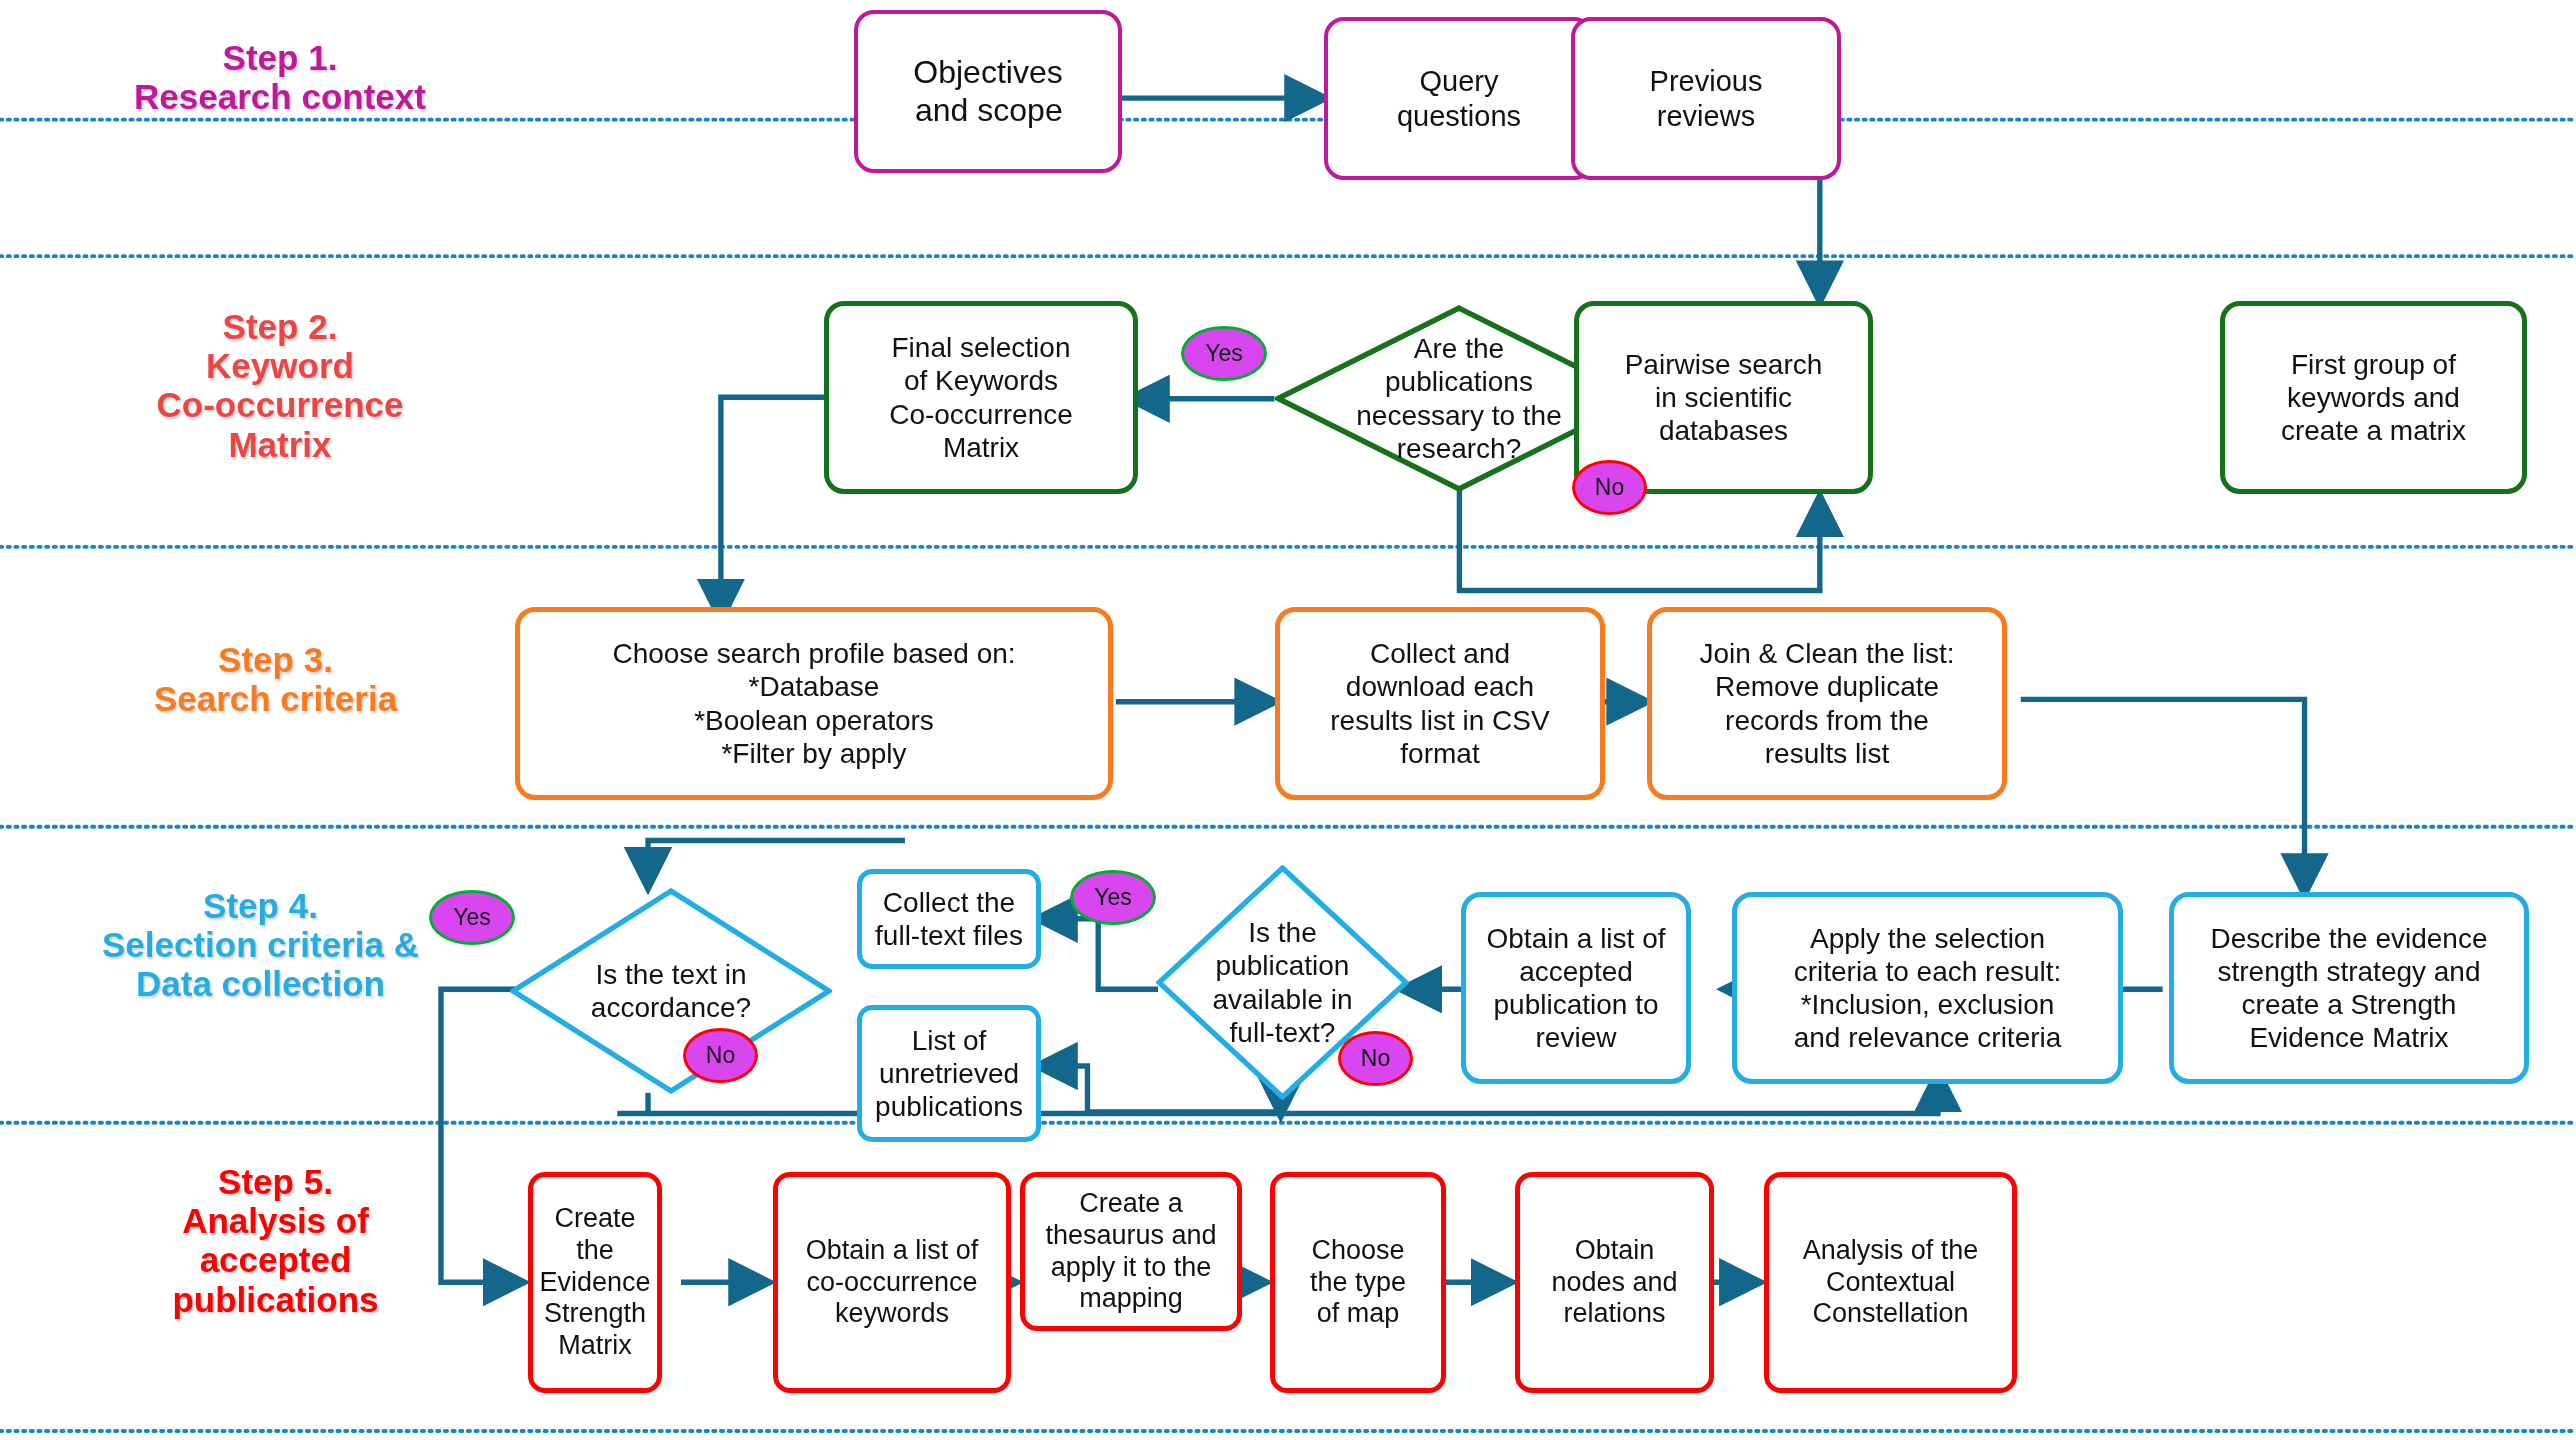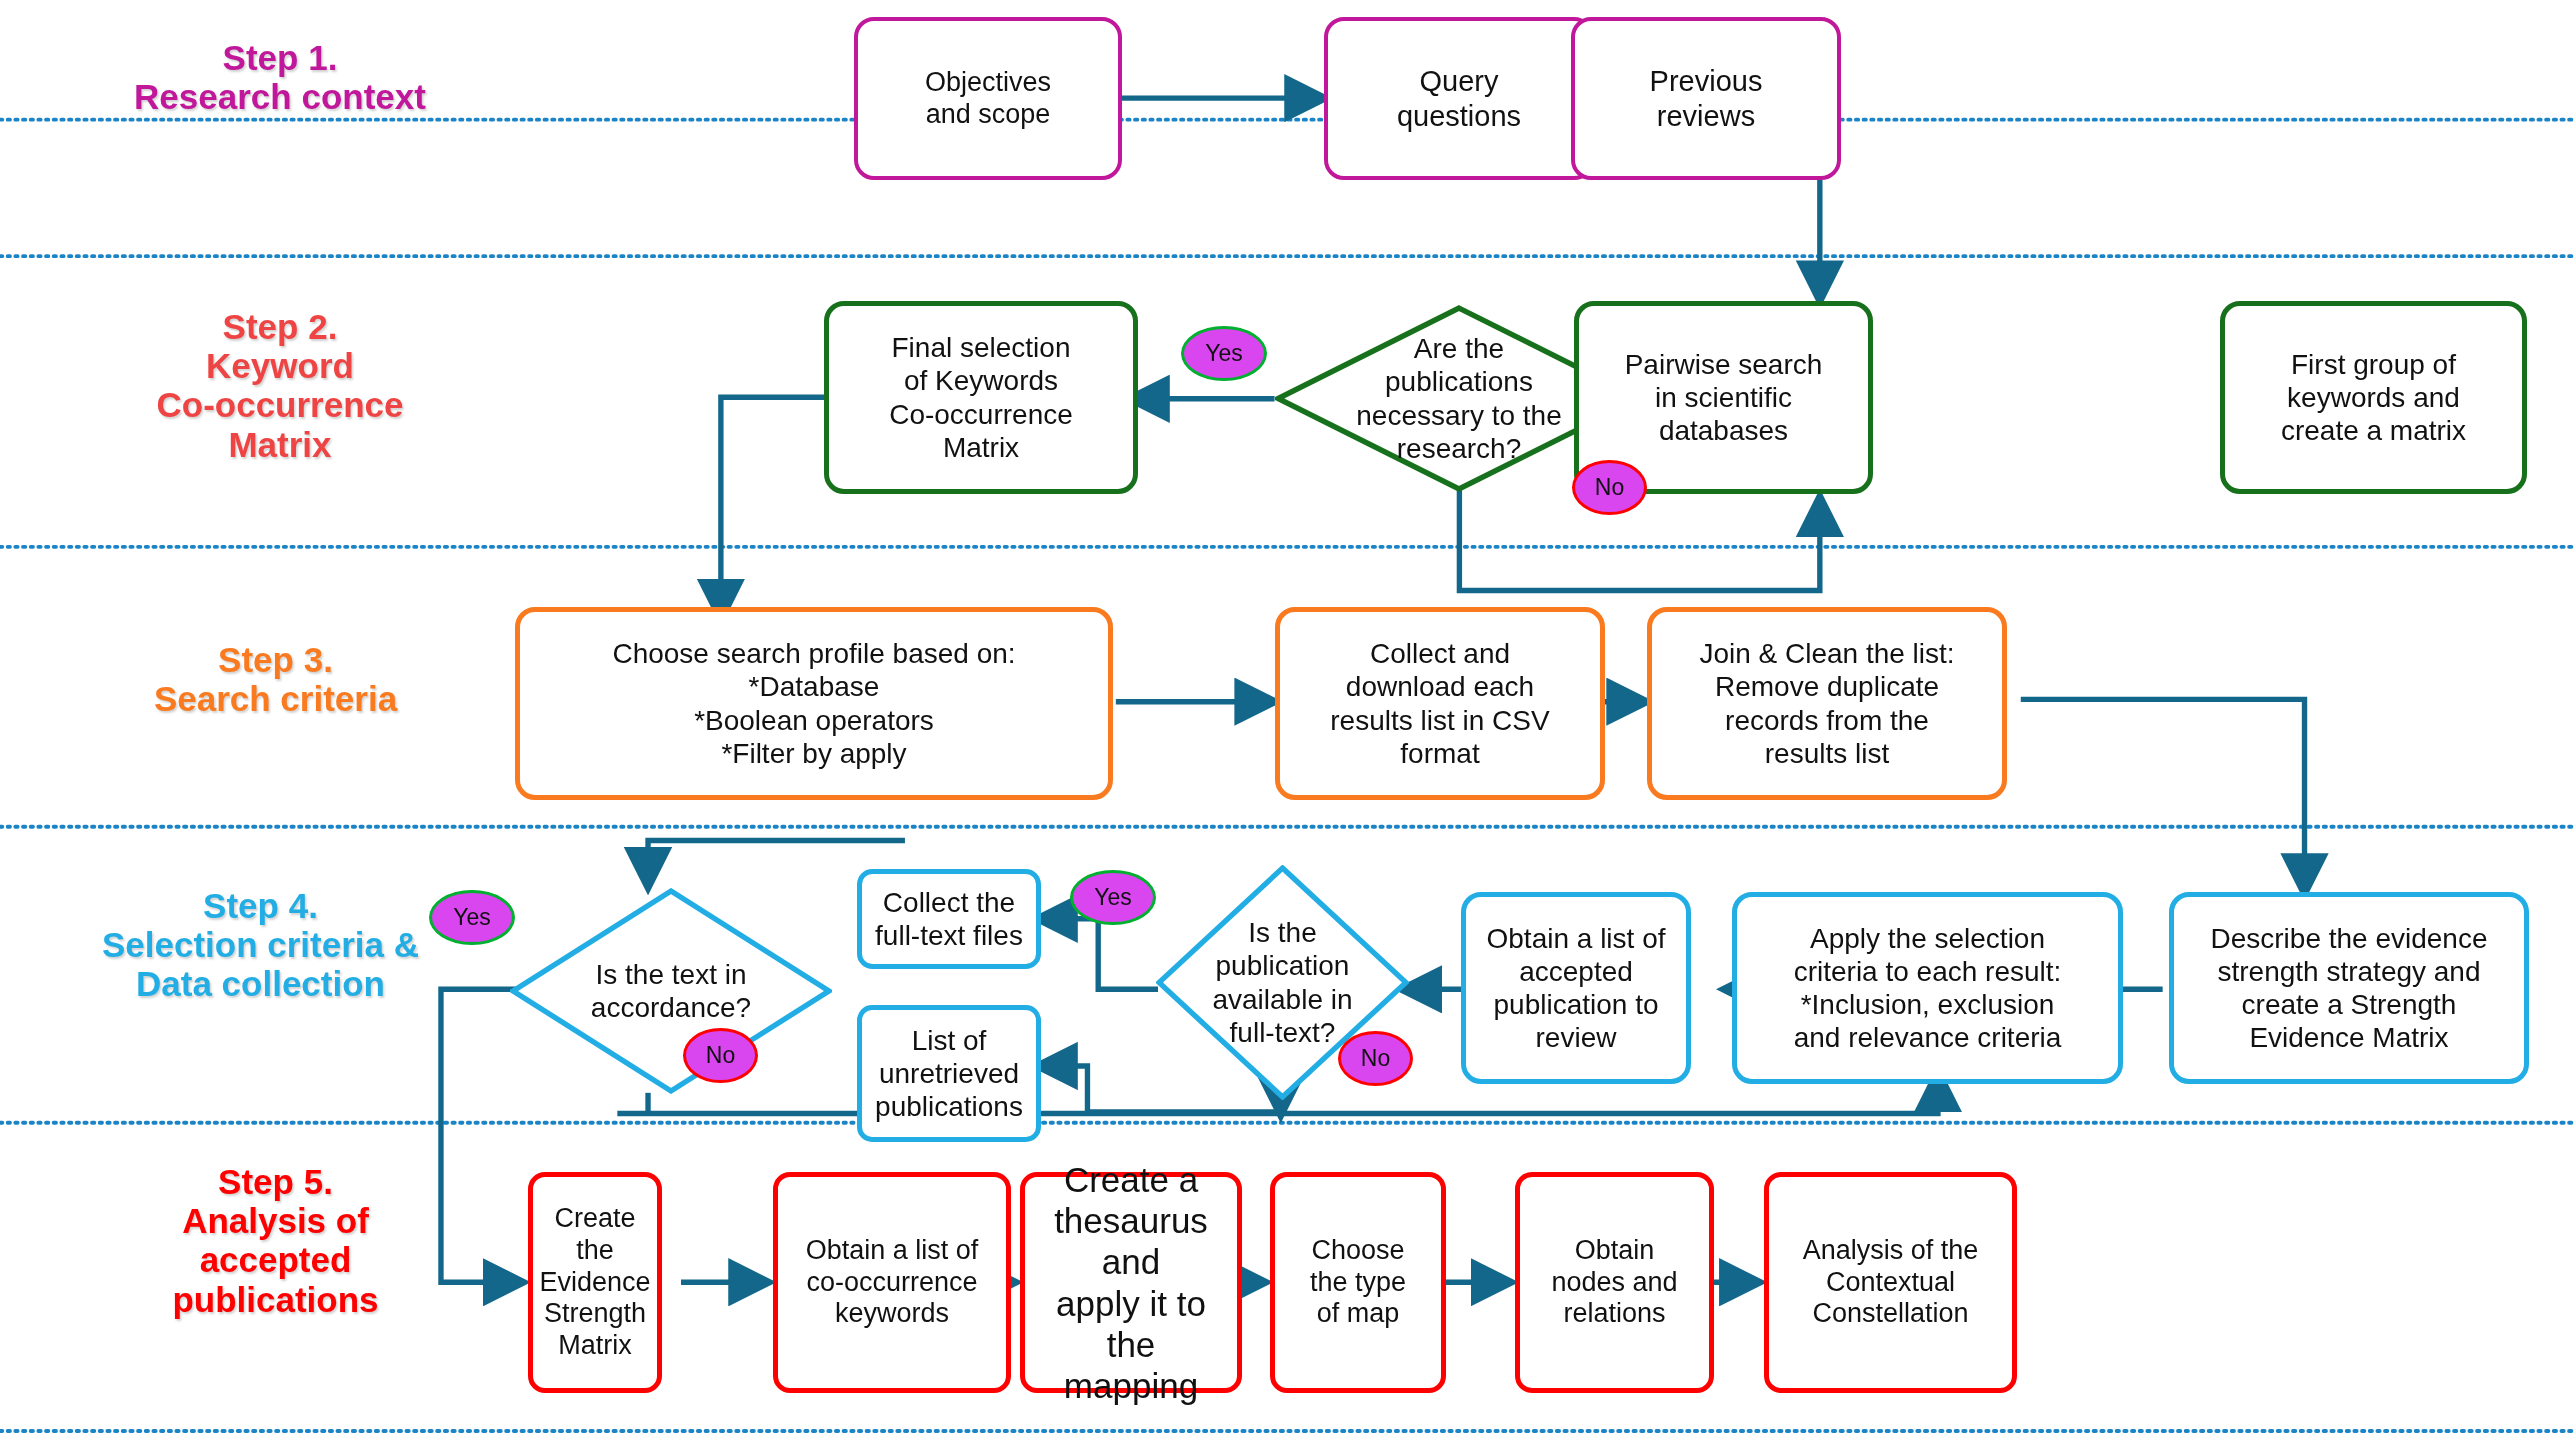--- a/index.html
+++ b/index.html
@@ -103,21 +103,21 @@
 
   <div class="band-label" style="left:23px;top:886px;width:475px;font-size:35px;color:#22AEE4;white-space:pre-line;">Step 4.
 Selection criteria &amp;
 Data collection</div>
 
   <div class="band-label" style="left:61px;top:1162px;width:429px;font-size:35px;color:#FF0000;white-space:pre-line;">Step 5.
 Analysis of
 accepted
 publications</div>
 
-  <div class="node rbox" style="left:854px;top:17px;width:268px;height:163px;border-width:4.6px;border-color:#C1189B;font-size:27px;white-space:pre-line;">Objectives
+  <div class="node rbox" style="left:854px;top:10px;width:268px;height:163px;border-width:4.6px;border-color:#C1189B;font-size:32px;white-space:pre-line;text-align:right;">Objectives
 and scope</div>
 
   <div class="node rbox" style="left:1324px;top:17px;width:270px;height:163px;border-width:4.6px;border-color:#C1189B;font-size:29px;white-space:pre-line;">Query
 questions</div>
 
   <div class="node rbox" style="left:1571px;top:17px;width:270px;height:163px;border-width:4.6px;border-color:#C1189B;font-size:29px;white-space:pre-line;">Previous
 reviews</div>
 
   <div class="node rbox" style="left:824px;top:301px;width:314px;height:193px;border-width:5.4px;border-color:#17701B;font-size:28px;white-space:pre-line;">Final selection
 of Keywords
@@ -211,21 +211,21 @@
 
   <div class="node rbox" style="left:528px;top:1172px;width:134px;height:221px;border-width:5.4px;border-color:#FF0000;font-size:27px;border-radius:17px;white-space:pre-line;">Create the
 Evidence
 Strength
 Matrix</div>
 
   <div class="node rbox" style="left:773px;top:1172px;width:238px;height:221px;border-width:5.4px;border-color:#FF0000;font-size:27px;border-radius:17px;white-space:pre-line;">Obtain a list of
 co-occurrence
 keywords</div>
 
-  <div class="node rbox" style="left:1020px;top:1172px;width:222px;height:221px;border-width:5.4px;border-color:#FF0000;font-size:35px;border-radius:17px;white-space:pre-line;">Create a
+  <div class="node rbox" style="left:1020px;top:1172px;width:222px;height:159px;border-width:5.4px;border-color:#FF0000;font-size:27px;border-radius:17px;white-space:pre-line;">Create a
 thesaurus and
 apply it to the
 mapping</div>
 
   <div class="node rbox" style="left:1270px;top:1172px;width:176px;height:221px;border-width:5.4px;border-color:#FF0000;font-size:27px;border-radius:17px;white-space:pre-line;">Choose
 the type
 of map</div>
 
   <div class="node rbox" style="left:1515px;top:1172px;width:199px;height:221px;border-width:5.4px;border-color:#FF0000;font-size:27px;border-radius:17px;white-space:pre-line;">Obtain
 nodes and

